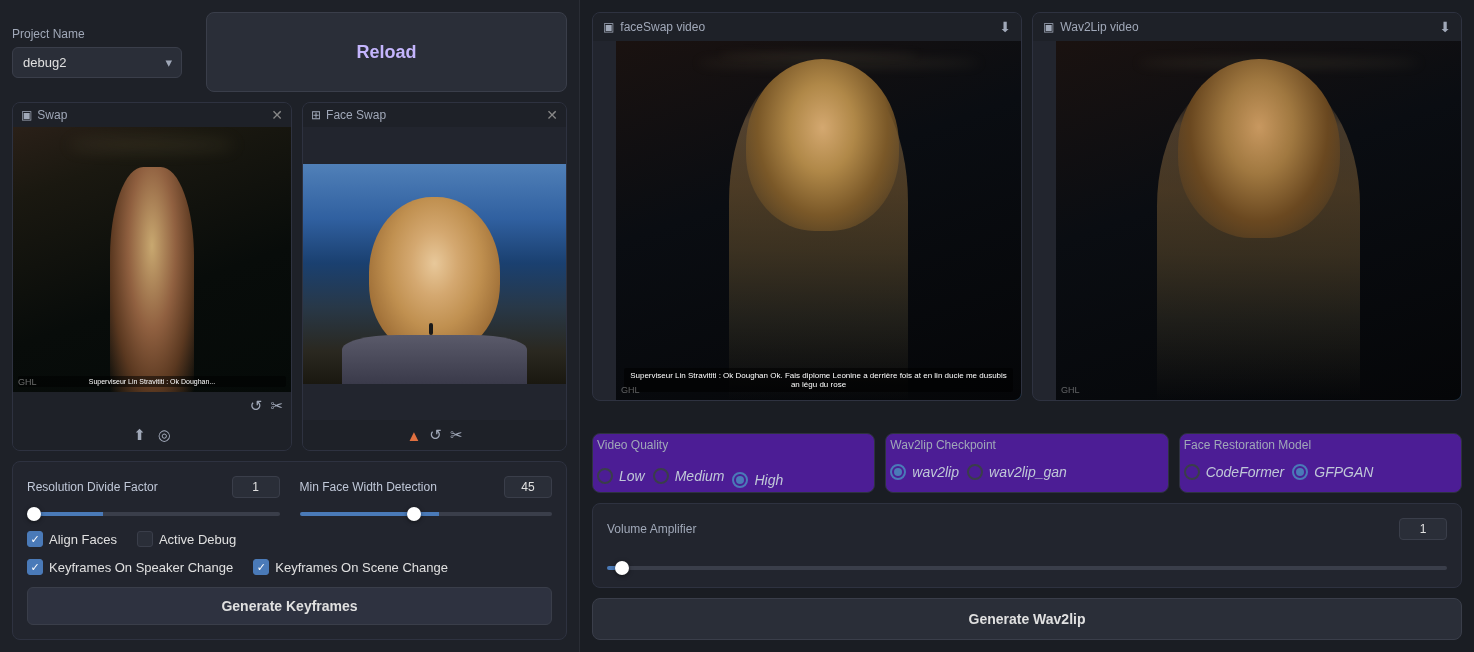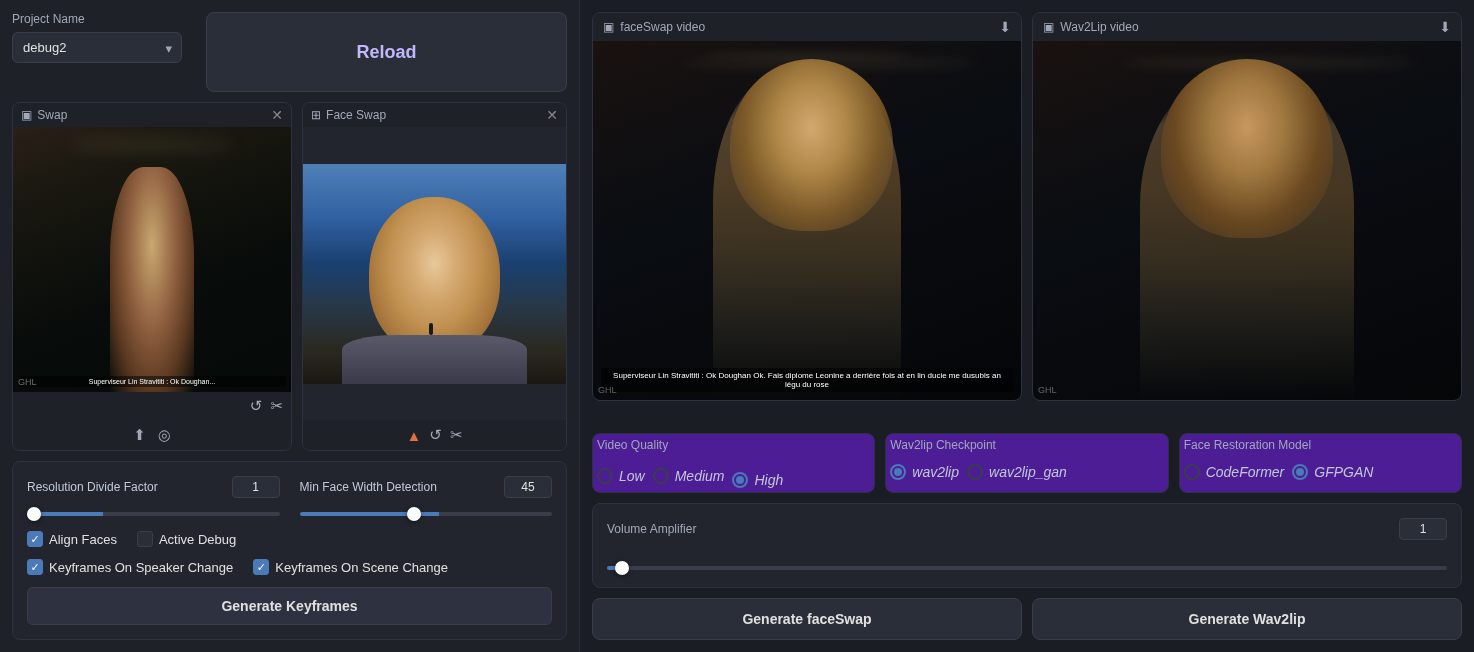--- a/index.html
+++ b/index.html
@@ -59,20 +59,21 @@
       right: 10px;
       top: 50%;
       transform: translateY(-50%);
       color: #a0a8b8;
       pointer-events: none;
     }
 
     .top-row {
       display: flex;
       gap: 24px;
+      align-items: center;
     }
 
     .reload-btn {
       flex: 1;
       background: #2a2e38;
       border: 1px solid #3a3e4a;
       border-radius: 8px;
       color: #c4b5fd;
       font-size: 18px;
       font-weight: 600;
@@ -380,20 +381,21 @@
       color: #a0a8b8;
       cursor: pointer;
       font-size: 14px;
     }
 
     .output-preview {
       flex: 1;
       background: #0c4a6e;
       position: relative;
       overflow: hidden;
+      margin-left: 23px;
     }
 
     
     .settings-cards-row {
       display: flex;
       gap: 10px;
     }
 
     .settings-card {
       background: #4c1d95;
@@ -765,17 +767,16 @@
     <div class="volume-header">
       <span class="volume-label">Volume Amplifier</span>
       <input type="text" class="volume-value" value="1" style="">
     </div>
     <div class="volume-slider">
       <input type="range" min="0" max="10" value="0.1" step="0.1" style="">
     </div>
   </div>
 
   <div class="action-buttons-row">
-    <button class="action-btn-primary">Generate faceSwap</button>
     <button class="action-btn-primary">Generate Wav2lip</button>
   </div>
 
 </div>
 
 </body></html>

